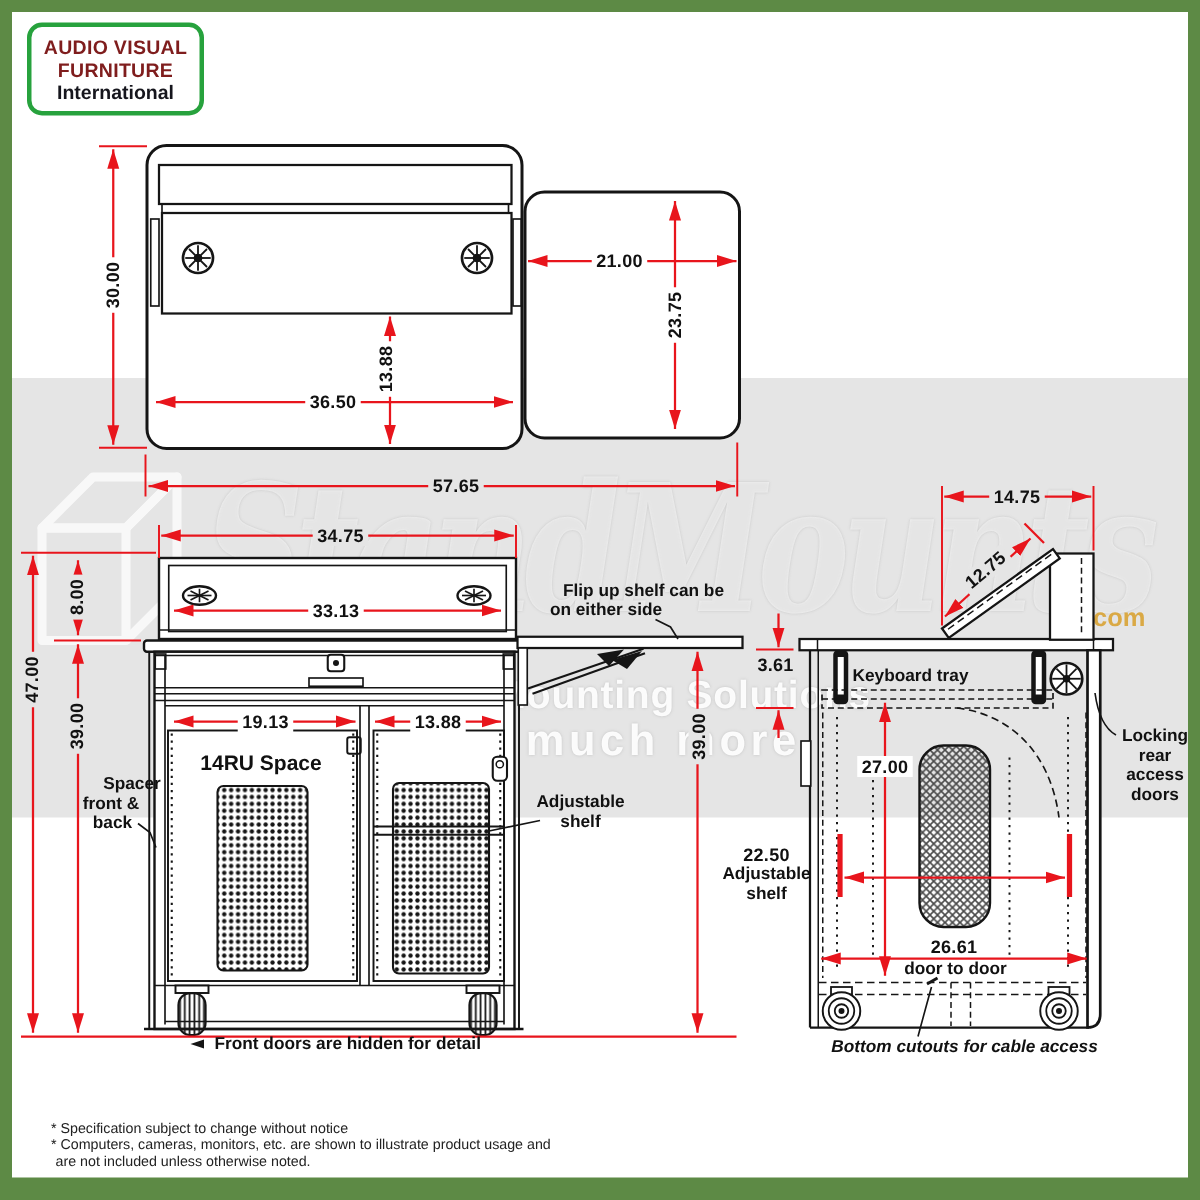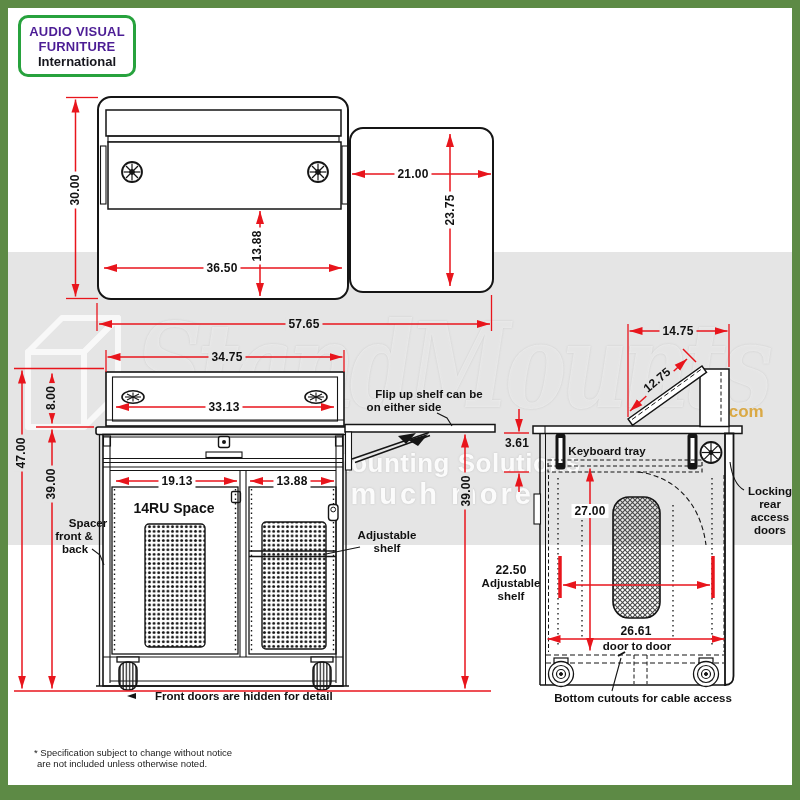--- a/index.html
+++ b/index.html
@@ -19,21 +19,21 @@
   .lbl{position:absolute;transform:translate(-50%,-50%);font:700 11.5px "Liberation Sans",sans-serif;color:#111;white-space:nowrap;z-index:30;line-height:1;}
   .dim{font-size:12px;letter-spacing:.2px;}
   .v{transform:translate(-50%,-50%) rotate(-90deg);}
   .r40{transform:translate(-50%,-50%) rotate(-40deg);}
   .ll{transform:translate(0,-50%);}
   .bgw{background:#fff;padding:1px 3px;}
   .bgg{background:#e5e5e5;padding:1px 3px;}
   .big{font-size:14px;}
   
   #logo{position:absolute;left:10px;top:7px;width:104px;padding:6px 4px 5px 4px;border:3.5px solid #27a23d;border-radius:10px;background:#fff;text-align:center;z-index:40;}
-  #logo .l1,#logo .l2{font:700 13px "Liberation Sans",sans-serif;color:#4c1d95;letter-spacing:.2px;}
+  #logo .l1,#logo .l2{font:700 13px "Liberation Sans",sans-serif;color:#7f1d1d;letter-spacing:.2px;}
   #logo .l3{font:700 13px "Liberation Sans",sans-serif;color:#16161d;}
   #title{position:absolute;left:322px;top:20px;width:140px;text-align:center;font:700 24px "Liberation Sans",sans-serif;color:#000;z-index:40;}
   
   #footer{position:absolute;left:26px;top:740px;z-index:40;font:400 9.5px "Liberation Sans",sans-serif;color:#222;line-height:10.8px;}
   #footer .ind{margin-left:3px;}
 </style>
 </head>
 <body>
 
 <div id="page">
@@ -282,37 +282,38 @@
   <span class="lbl dim" style="left:628px;top:623px;">26.61</span>
 
   <span class="lbl big" style="left:166px;top:500px;">14RU Space</span>
   <span class="lbl" style="left:80px;top:516px;">Spacer</span>
   <span class="lbl" style="left:66px;top:529px;">front &amp;</span>
   <span class="lbl" style="left:67px;top:542px;">back</span>
   <span class="lbl" style="left:421px;top:387px;">Flip up shelf can be</span>
   <span class="lbl" style="left:396px;top:400px;">on either side</span>
   <span class="lbl" style="left:379px;top:528px;">Adjustable</span>
   <span class="lbl" style="left:379px;top:541px;">shelf</span>
-  <span class="lbl ll" style="left:135px;top:689px;margin-left:12px;">Front doors are hidden for detail</span>
+  <span class="lbl ll" style="left:135px;top:689px;">Front doors are hidden for detail</span>
 
   <span class="lbl" style="left:599px;top:444px;">Keyboard tray</span>
   <span class="lbl" style="left:762px;top:484px;">Locking</span>
   <span class="lbl" style="left:762px;top:497px;">rear</span>
   <span class="lbl" style="left:762px;top:510px;">access</span>
   <span class="lbl" style="left:762px;top:523px;">doors</span>
   <span class="lbl" style="left:503px;top:576px;">Adjustable</span>
   <span class="lbl" style="left:503px;top:589px;">shelf</span>
   <span class="lbl" style="left:629px;top:639px;">door to door</span>
-  <span class="lbl" style="left:635px;top:691px;">Bottom cutouts for cable access</span>
+  <span class="lbl" style="left:635px;top:691px;font-style:italic;">Bottom cutouts for cable access</span>
 
   <div id="logo">
     <div class="l1">AUDIO VISUAL</div>
     <div class="l2">FURNITURE</div>
     <div class="l3">International</div>
   </div>
 
 
   <div id="footer">
     <div>* Specification subject to change without notice</div>
+    <div>* Computers, cameras, monitors, etc. are shown to illustrate product usage and</div>
     <div class="ind">are not included unless otherwise noted.</div>
   </div>
 
 </div>
 
 </body></html>

